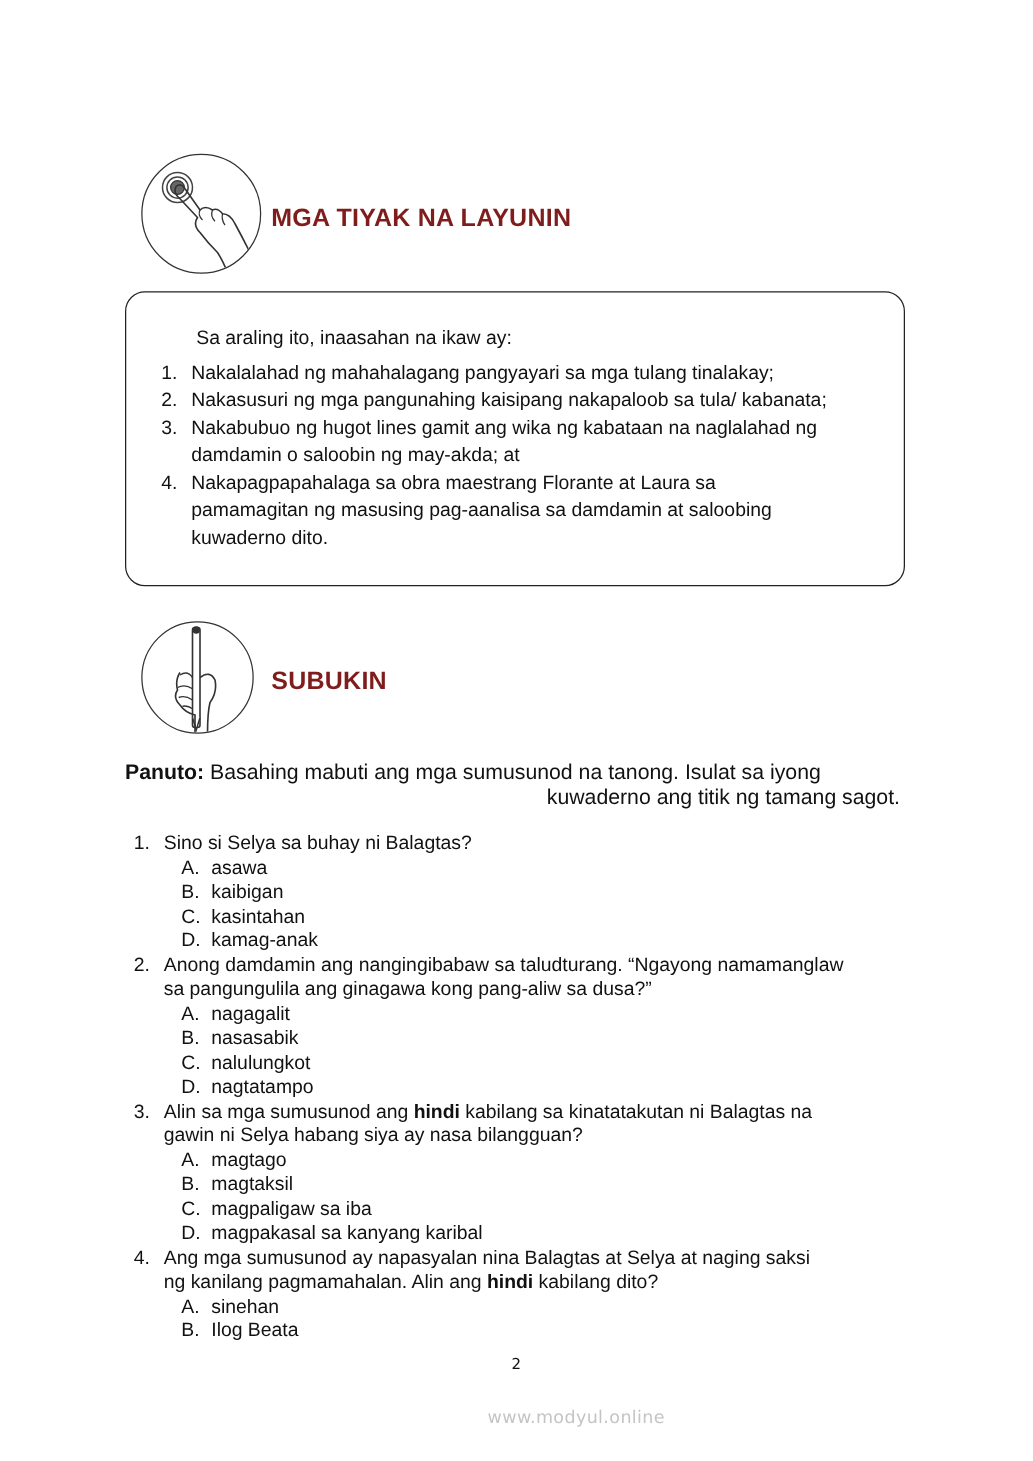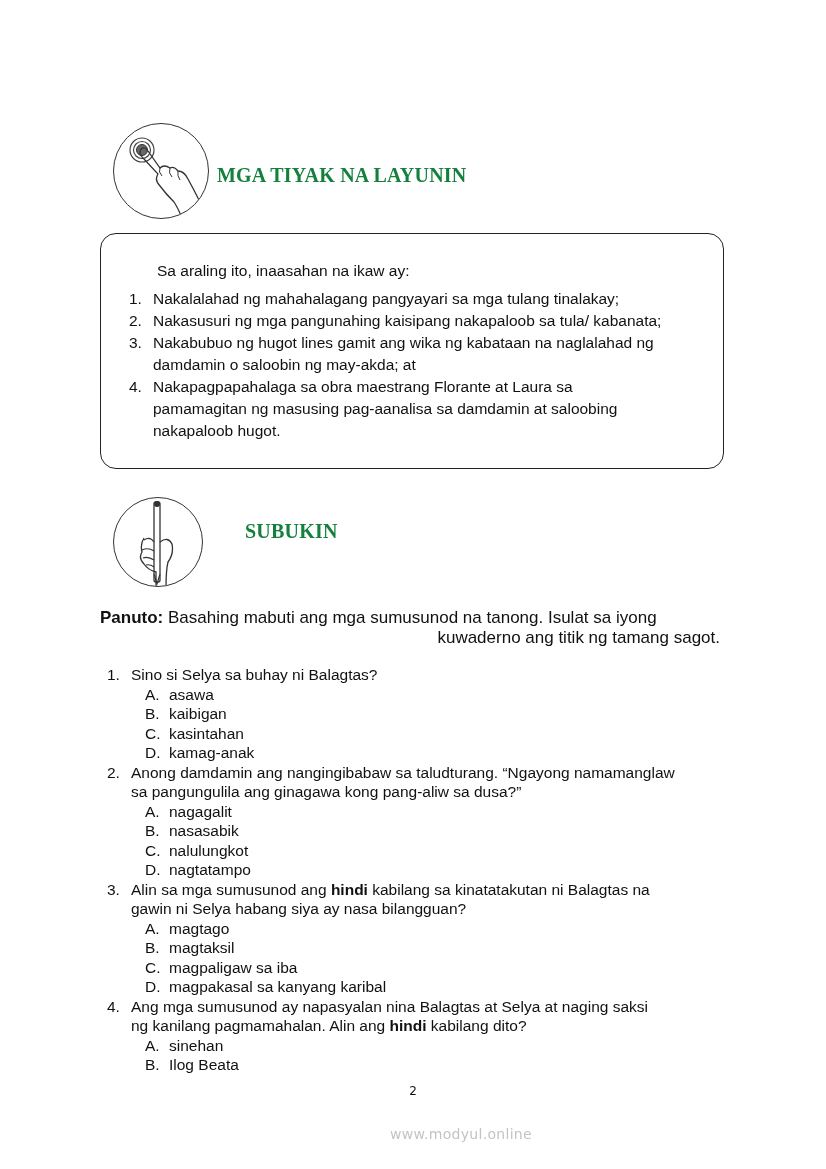--- a/index.html
+++ b/index.html
@@ -1,20 +1,20 @@
 <!DOCTYPE html>
 <html><head>
 <meta charset="utf-8">
 <style>
   html, body { margin:0; padding:0; background:#ffffff; }
   body { width:826px; height:1169px; position:relative; overflow:hidden;
          font-family:"Liberation Sans", sans-serif; color:#111; }
   .abs { position:absolute; }
   .icon-circle { width:96px; height:96px; border:1.3px solid #333; border-radius:50%; box-sizing:border-box; background:#fff; overflow:hidden; }
-  .section-title { font-family:Liberation Serif, serif; font-weight:bold; font-size:20px; letter-spacing:0.2px; color:#15803d; }
+  .section-title { font-family:Liberation Sans, sans-serif; font-weight:bold; font-size:20px; letter-spacing:0.2px; color:#7f1d1d; }
   .obj-box { left:100px; top:233px; width:624px; height:236px; border:1.3px solid #222; border-radius:16px; box-sizing:border-box; }
   .intro { left:117px; top:262px; font-size:15.5px;margin-left:40px; }
   .oitem { position:relative; padding-left:36px; font-size:15.5px; line-height:22px; }
   .onum { position:absolute; left:12px; top:0; }
   .q { position:relative; padding-left:31px; font-size:15.5px; line-height:19.5px; }
   .qnum { position:absolute; left:7px; top:0; }
   .opt { position:relative; padding-left:69px; font-size:15.5px; line-height:19.5px; }
   .optl { position:absolute; left:45px; top:0; }
   b { font-weight:bold; }
   .panuto { left:100px; top:608px; font-size:17px; line-height:20px; width:620px; }
@@ -51,38 +51,38 @@
   </div>
   <div class="oitem">
     <span class="onum">3.</span>
     <div>Nakabubuo ng hugot lines gamit ang wika ng kabataan na naglalahad ng</div>
     <div>damdamin o saloobin ng may-akda; at</div>
   </div>
   <div class="oitem">
     <span class="onum">4.</span>
     <div>Nakapagpapahalaga sa obra maestrang Florante at Laura sa</div>
     <div>pamamagitan ng masusing pag-aanalisa sa damdamin at saloobing</div>
-    <div>nakapaloob hugot.</div>
+    <div>kuwaderno dito.</div>
   </div>
 </div>
 
 <div class="abs icon-circle" style="left:113px; top:497px; width:90px; height:90px;">
   <svg width="90" height="90" viewBox="0 0 90 90">
     <rect x="40" y="4" width="6" height="80" rx="2" fill="#fff" stroke="#333" stroke-width="1.3"></rect>
     <ellipse cx="43" cy="6" rx="3" ry="3" fill="#333"></ellipse>
     <path d="M40 76 L43 86 L46 76" fill="#fff" stroke="#333" stroke-width="1.2"></path>
     <path d="M30 40 Q26 46 28 54 Q24 60 30 66 Q34 72 42 74 L42 90" fill="none" stroke="#333" stroke-width="1.3"></path>
     <path d="M46 44 Q54 38 58 46 Q60 56 54 64 Q52 72 52 90" fill="none" stroke="#333" stroke-width="1.3"></path>
     <path d="M30 42 Q36 38 40 44" fill="none" stroke="#333" stroke-width="1.1"></path>
     <path d="M28 52 Q34 49 40 53" fill="none" stroke="#333" stroke-width="1.1"></path>
     <path d="M29 60 Q34 58 40 62" fill="none" stroke="#333" stroke-width="1.1"></path>
     <path d="M32 67 Q36 66 40 69" fill="none" stroke="#333" stroke-width="1.1"></path>
   </svg>
 </div>
-<div class="abs section-title" style="left:217px; top:520px;margin-left:28px;">SUBUKIN</div>
+<div class="abs section-title" style="left:217px; top:534px;">SUBUKIN</div>
 
 <div class="abs panuto">
   <div>
     <b>Panuto:</b>
     <span>Basahing mabuti ang mga sumusunod na tanong.  Isulat sa iyong</span>
   </div>
   <div style="padding-left:69px;text-align:right;">kuwaderno ang titik ng tamang sagot.</div>
 </div>
 
 <div class="abs" style="left:100px; top:665px; width:630px;">

